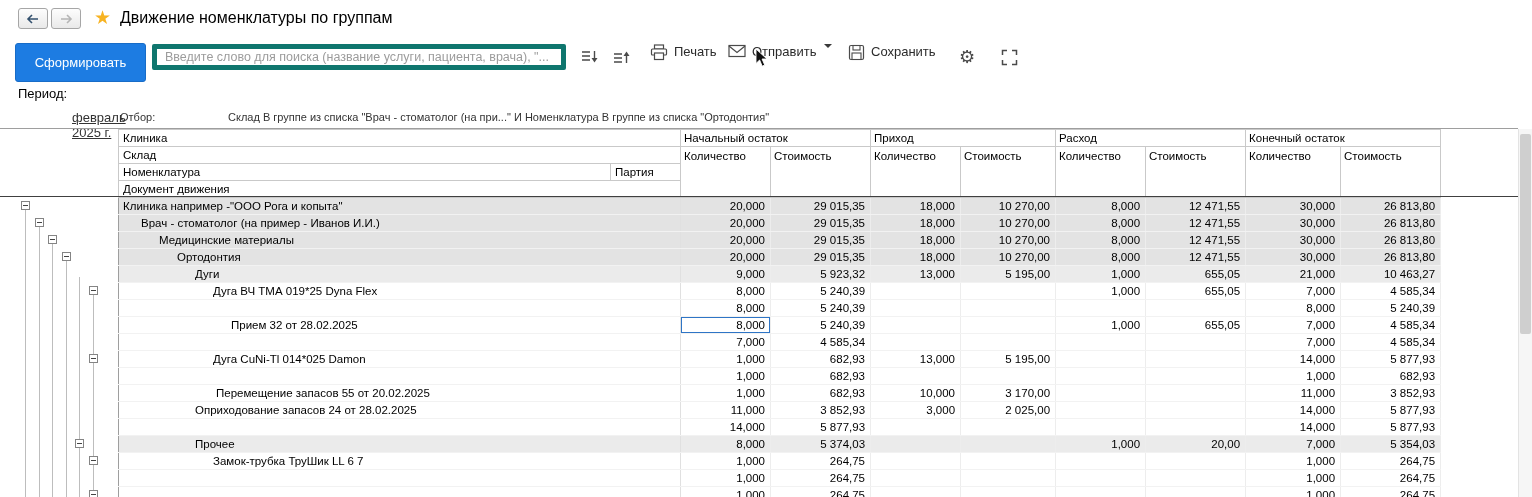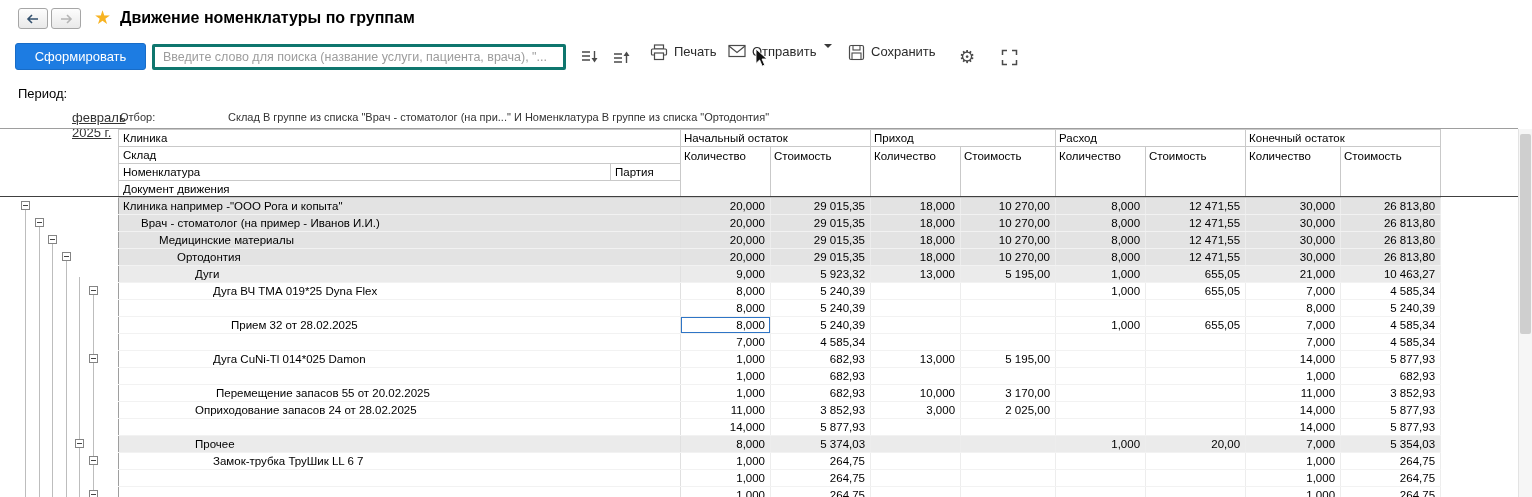--- a/index.html
+++ b/index.html
@@ -11,35 +11,35 @@
   
   .titlebar { position:absolute; left:0; top:0; right:0; height:38px; }
   .navbtn {
     position:absolute; top:8px; width:30px; height:21px; border:1px solid #a6a6a6;
     border-radius:3px; background:linear-gradient(#fdfdfd,#e9e9e9);
     display:flex; align-items:center; justify-content:center; cursor:default;
   }
   .navbtn.back { left:18px; }
   .navbtn.fwd  { left:51px; }
   .star { position:absolute; left:94px; top:7px; font-size:19px; color:#f7b322; line-height:22px; }
-  .page-title { position:absolute; left:120px; top:9px; font-size:16px; font-weight:bold; }
+  .page-title { position:absolute; left:120px; top:9px; font-size:16px; font-weight:normal; }
   .tooltip {
     position:absolute; left:893px; top:2px; height:21px; padding:2px 9px;
     background:#fdfbd0; border:1px solid #a9a96b; font-size:12.5px; line-height:16px; white-space:nowrap;
   }
   
   .toolbar { position:absolute; left:0; top:38px; right:0; height:42px; }
   .btn-primary {
-    position:absolute; left:15px; top:5px; width:131px; height:27px;
+    position:absolute; left:15px; top:5px; width:131px; height:39px;
     background:#1d7ce2; border:1px solid #186cc7; border-radius:3px;
     color:#fff; font-size:13px; font-family:inherit; cursor:default;
   }
   .search {
     position:absolute; left:152px; top:6px; width:414px; height:26px;
-    border:3px solid #0f766e; border-radius:2px; padding:0 8px; font-size:12.5px; font-family:inherit; color:#c2410c;
+    border:5px solid #0f766e; border-radius:2px; padding:0 8px; font-size:12.5px; font-family:inherit; color:#c2410c;
   }
   .search::placeholder { color:#9c9c9c; }
   .tool-ico { position:absolute; top:8px; width:22px; height:22px; display:flex; align-items:center; justify-content:center; cursor:default; }
   .tool-btn { position:absolute; top:6px; height:26px; display:flex; gap:6px; font-size:13px; color:#2b2b2b; cursor:default; }
   .caret { width:0; height:0; border-left:4px solid transparent; border-right:4px solid transparent; border-top:4px solid #3a3a3a; margin-left:2px; }
   .gear-glyph { font-size:18px; color:#4a4a4a; line-height:20px; }
   
   .period-row { position:absolute; left:0; top:82px; height:24px; font-size:13px; }
   .period-label { position:absolute; left:18px; top:4px; color:#000; }
   .period-value { position:absolute; left:72px; top:4px; color:#333; text-decoration:underline; cursor:default;margin-top:24px; }

